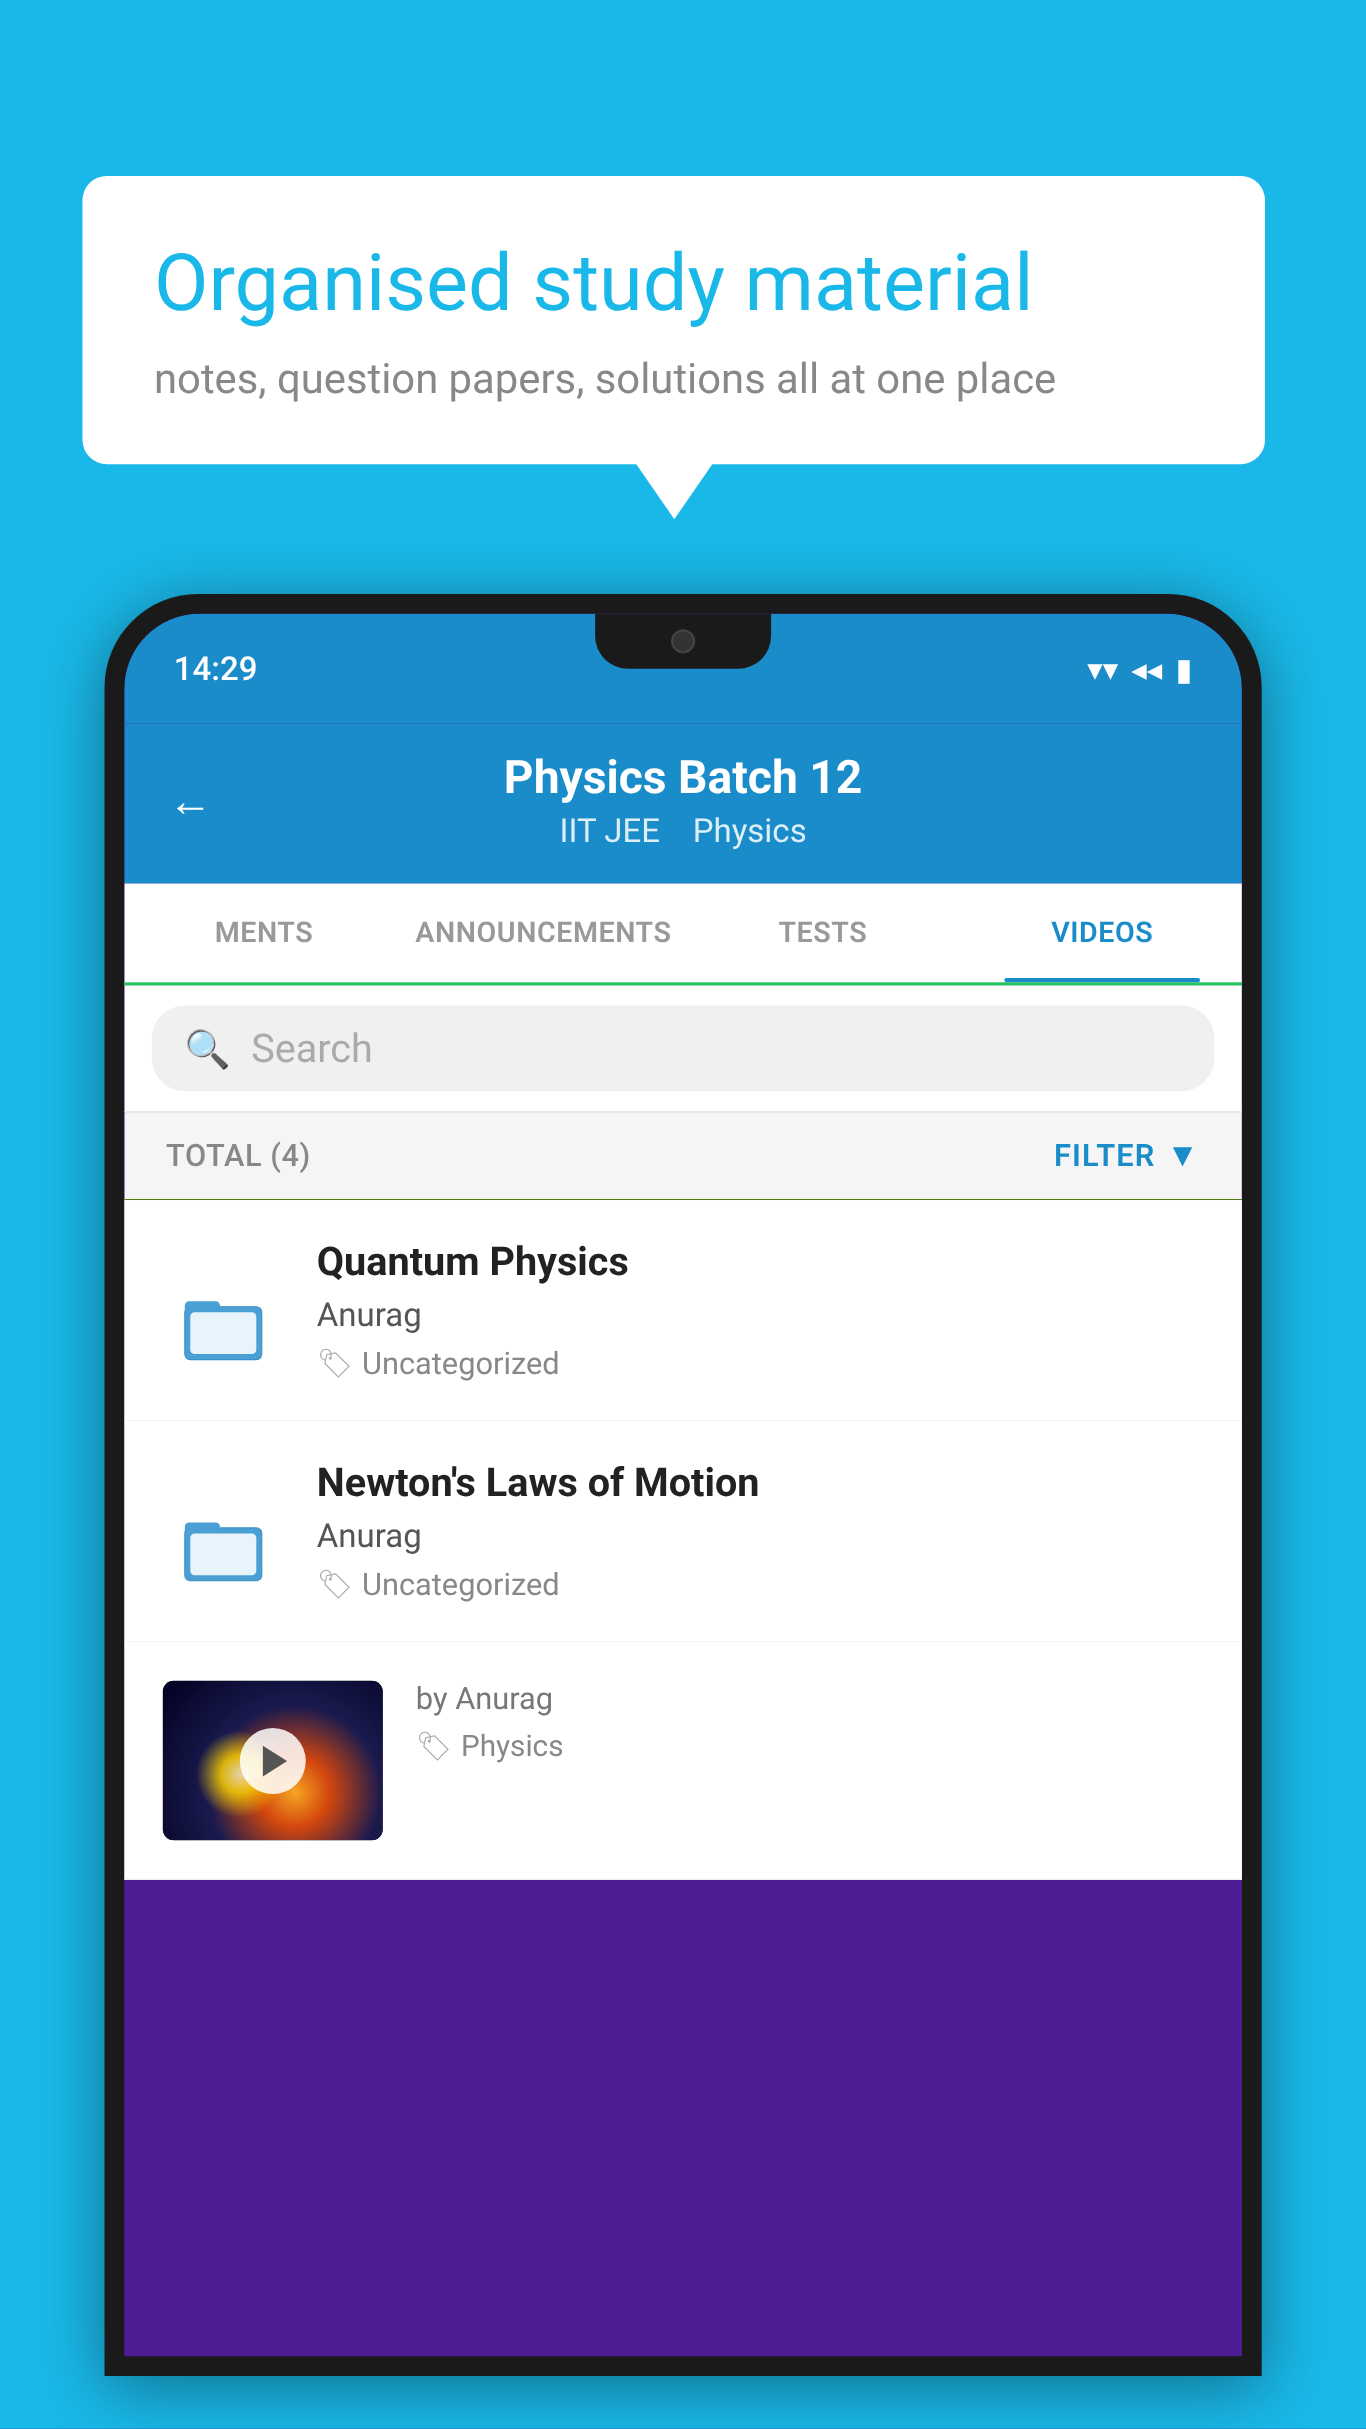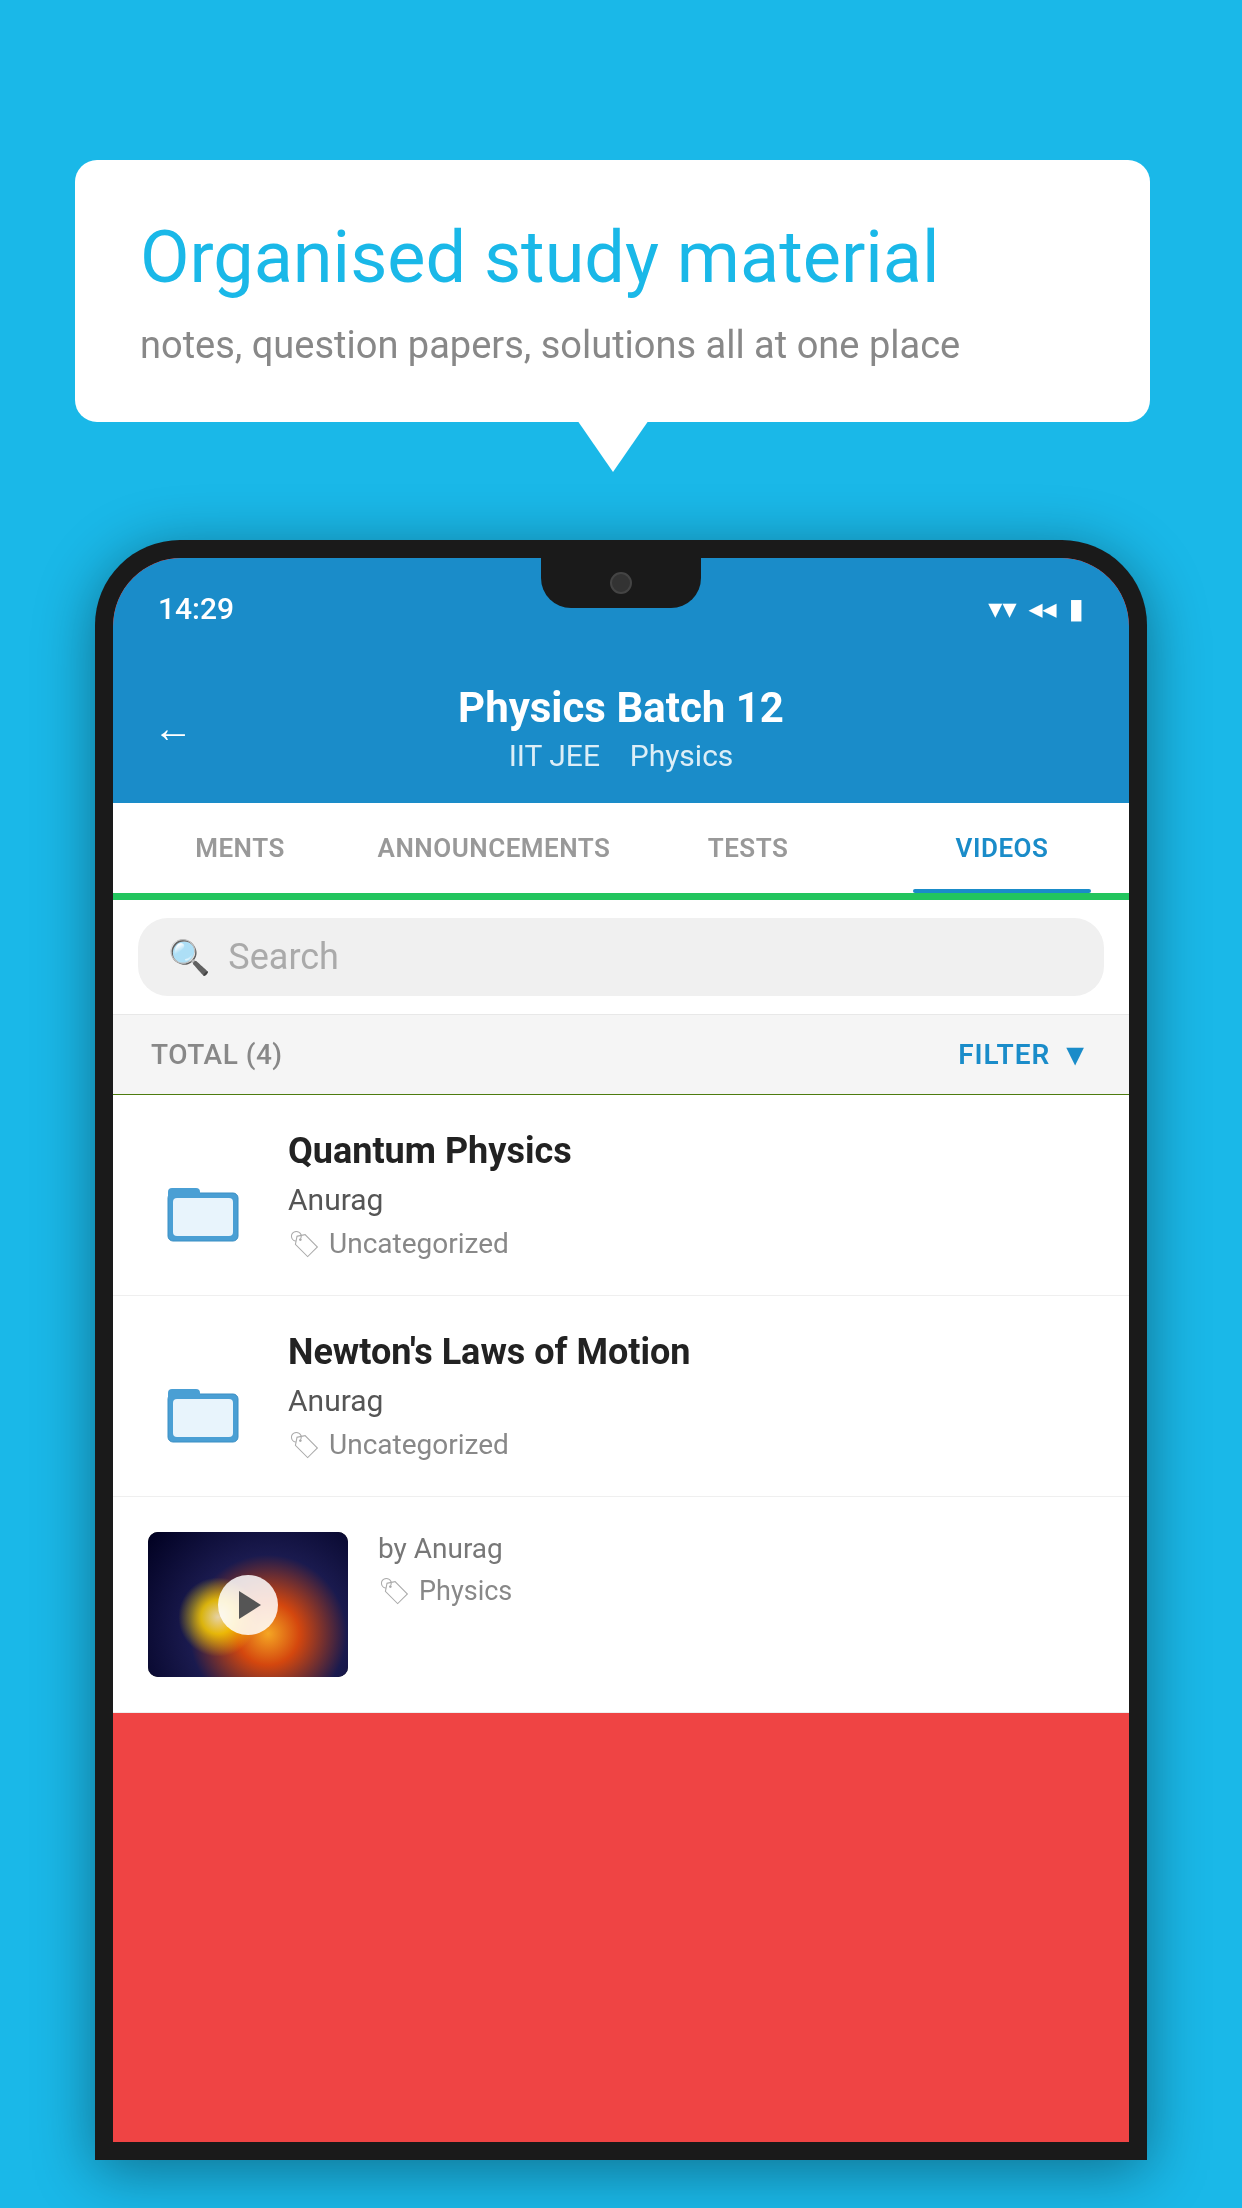--- a/index.html
+++ b/index.html
@@ -158,21 +158,21 @@
     .header-text {
       display: flex;
       flex-direction: column;
       align-items: center;
     }
 
     
     .tabs-container {
       background: white;
       display: flex;
-      border-bottom: 7px solid #22c55e;
+      border-bottom: 3px solid #22c55e;
     }
 
     .tab {
       flex: 1;
       text-align: center;
       padding: 30px 10px;
       font-size: 26px;
       font-weight: 600;
       color: #999;
       letter-spacing: 0.5px;
@@ -189,21 +189,21 @@
       position: absolute;
       bottom: 0;
       left: 15%;
       right: 15%;
       height: 4px;
       background: #1a8cc9;
       border-radius: 2px;
     }
 
     .phone-inner {
-      background: #ef4444;
+      background: #4c1d95;
       border-radius: 68px 68px 0 0;
       overflow: hidden;
       height: 100%;
     }
 
     
     .search-container {
       background: white;
       padding: 18px 25px;
       border-bottom: 1px solid #e8e8e8;

